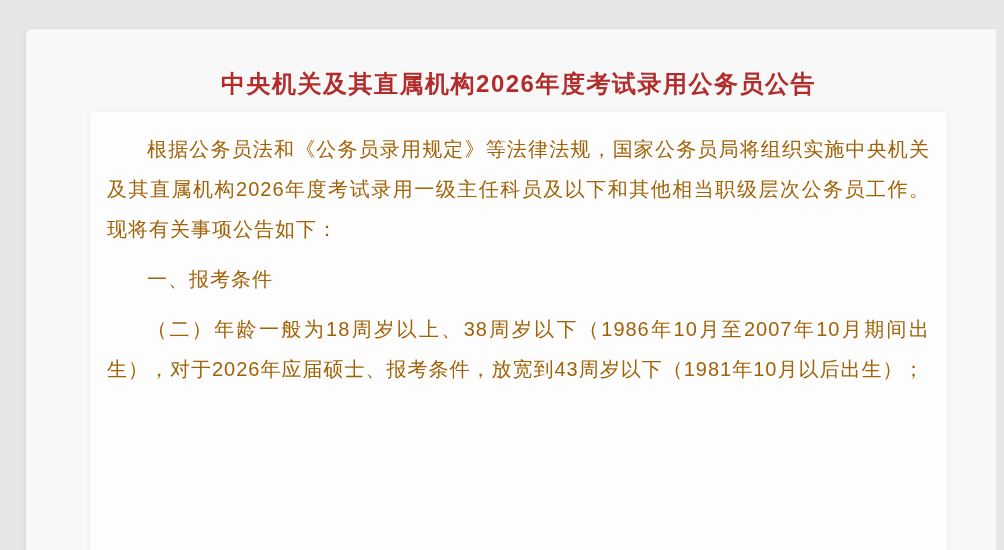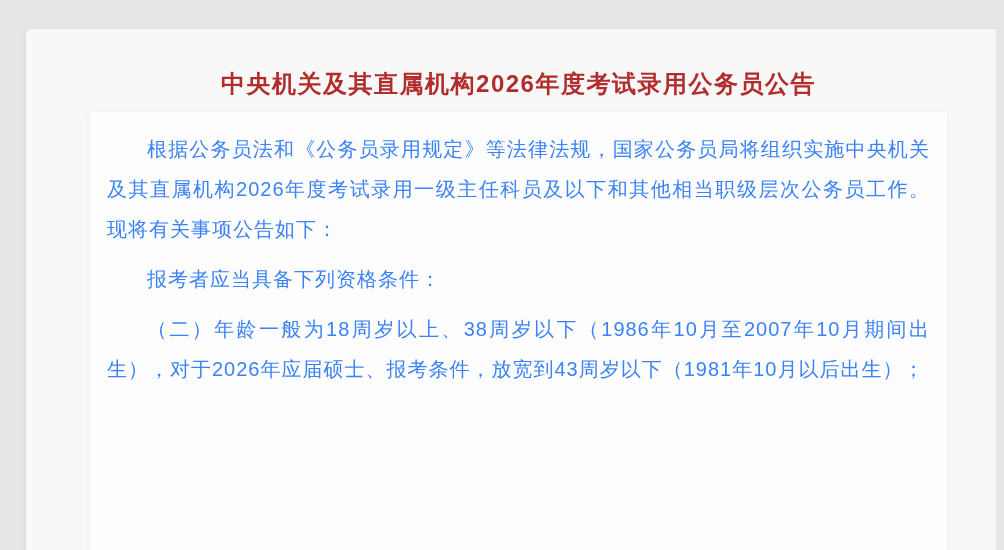--- a/index.html
+++ b/index.html
@@ -48,36 +48,36 @@
     flex: 1;
     background: #fdfdfd;
     border-radius: 3px 3px 0 0;
     box-shadow: 0 0 5px rgba(0,0,0,0.05);
     padding: 17px 17px 6px;
   }
   .content p {
     margin: 0 0 10px;
     font-size: 20px;
     line-height: 40px;
-    color: #3b82f6;
+    color: #a16207;
     text-indent: 2em;
     text-align: justify;
     letter-spacing: 1px;
     word-break: break-all;
   }
 </style>
 </head>
 <body>
 
 <div class="page">
   <div class="card">
 
     <h1 class="title">中央机关及其直属机构2026年度考试录用公务员公告</h1>
 
 
     <div class="content">
       <p>根据公务员法和《公务员录用规定》等法律法规，国家公务员局将组织实施中央机关及其直属机构2026年度考试录用一级主任科员及以下和其他相当职级层次公务员工作。现将有关事项公告如下：</p>
-      <p>报考者应当具备下列资格条件：</p>
+      <p>一、报考条件</p>
       <p>（二）年龄一般为18周岁以上、38周岁以下（1986年10月至2007年10月期间出生），对于2026年应届硕士、报考条件，放宽到43周岁以下（1981年10月以后出生）；</p>
     </div>
 
   </div>
 </div>
 
 </body></html>

